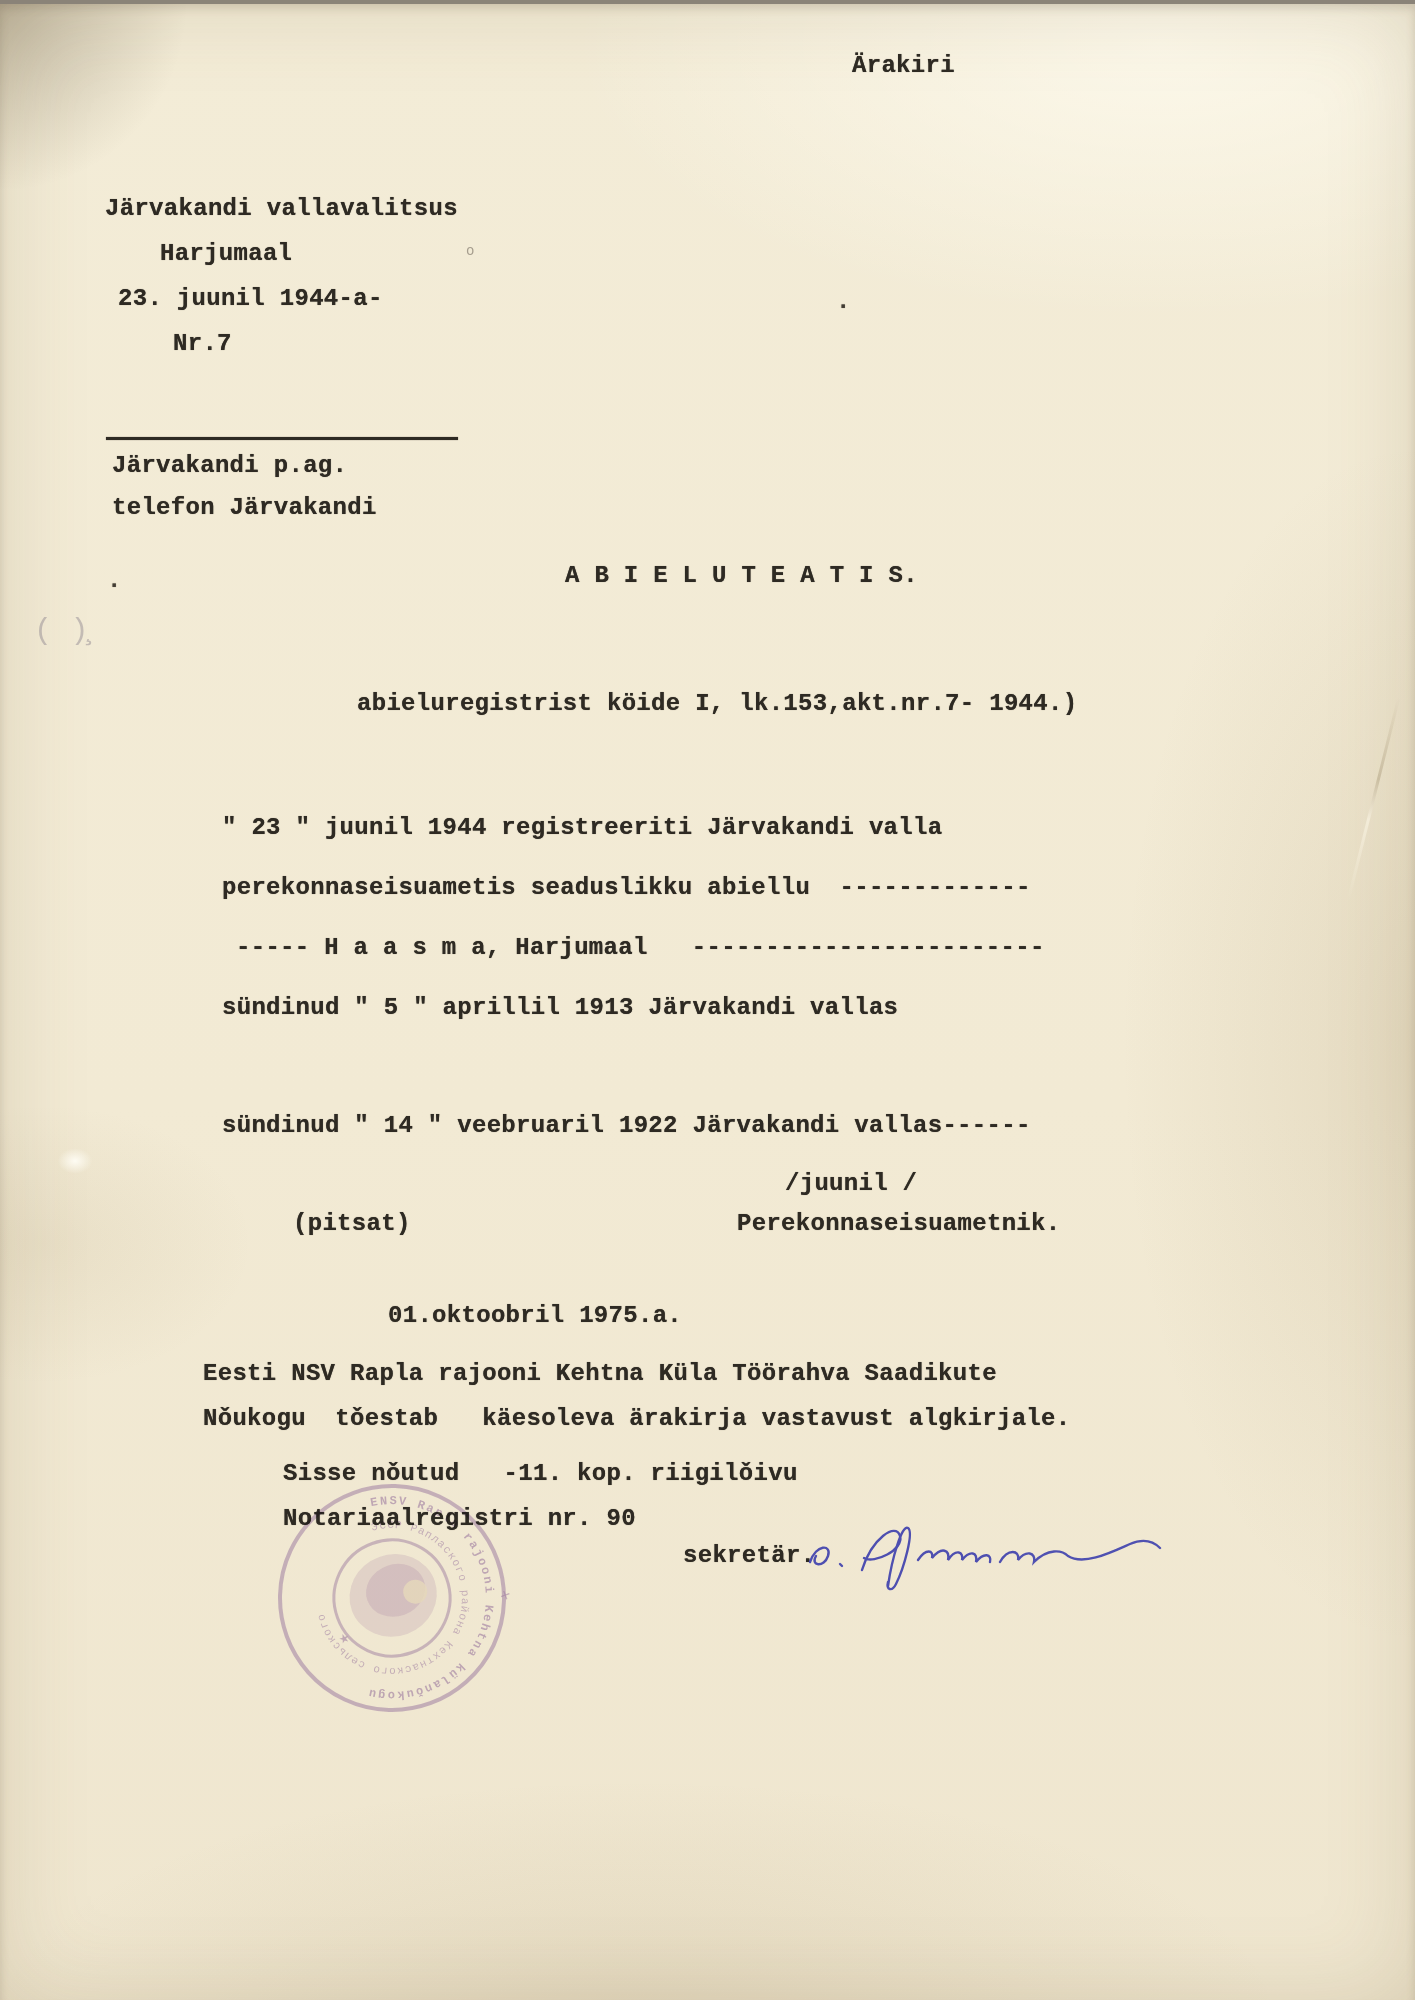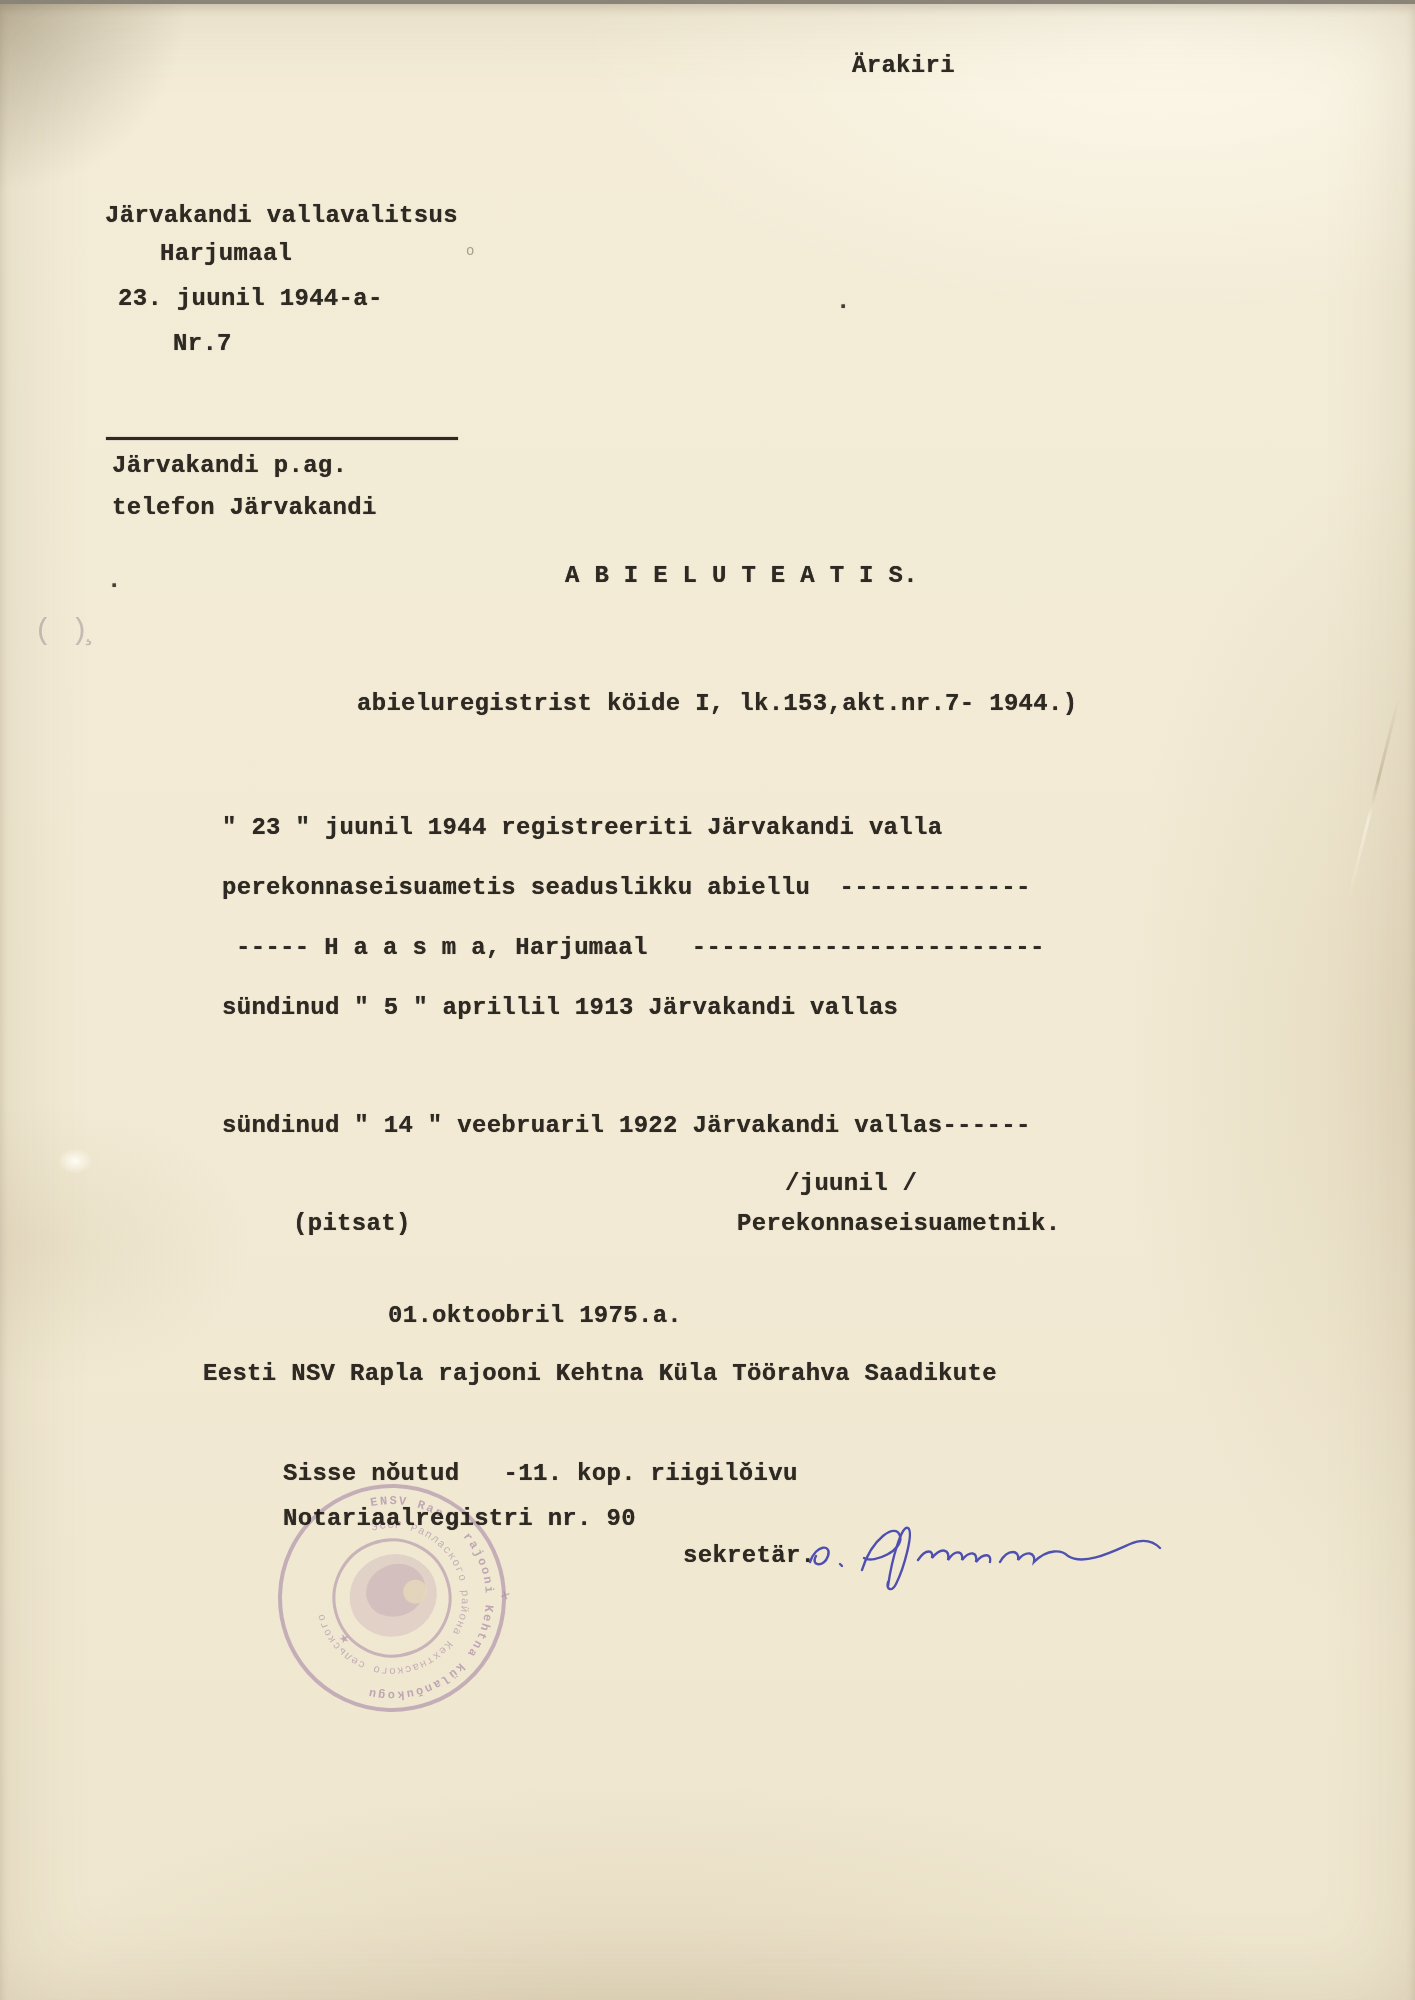--- a/index.html
+++ b/index.html
@@ -46,21 +46,21 @@
   .stamp-svg{position:absolute;mix-blend-mode:multiply;}
   .sig-svg{position:absolute;}
 </style>
 </head>
 <body>
 
 <div class="page">
 
   <div class="tl" style="left:852px;top:50px">Ärakiri</div>
 
-  <div class="tl" style="left:105px;top:200px">Järvakandi vallavalitsus</div>
+  <div class="tl" style="left:105px;top:193px">Järvakandi vallavalitsus</div>
   <div class="tl" style="left:160px;top:238px">Harjumaal</div>
   <div class="tl" style="left:118px;top:283px">23. juunil 1944-a-</div>
   <div class="tl" style="left:173px;top:328px">Nr.7</div>
   <div class="rule" style="left:106px;top:433px;width:352px;height:3px"></div>
   <div class="tl" style="left:112px;top:450px">Järvakandi p.ag.</div>
   <div class="tl" style="left:112px;top:492px">telefon Järvakandi</div>
 
   <div class="tl faint" style="left:34px;top:612px;font-size:30px">( )̧</div>
   <div class="tl faint" style="left:466px;top:240px;font-size:14px;color:rgba(90,80,70,0.5)">o</div>
   <div class="tl" style="left:836px;top:286px;color:rgba(60,54,44,0.7)">.</div>
@@ -77,20 +77,21 @@
   <div class="tl" style="left:236px;top:932px">----- H a a s m a, Harjumaal   ------------------------</div>
   <div class="tl" style="left:222px;top:992px">sündinud " 5 " aprillil 1913 Järvakandi vallas</div>
   <div class="tl" style="left:222px;top:1110px">sündinud " 14 " veebruaril 1922 Järvakandi vallas------</div>
 
   <div class="tl" style="left:785px;top:1168px">/juunil /</div>
   <div class="tl" style="left:293px;top:1208px">(pitsat)</div>
   <div class="tl" style="left:737px;top:1208px">Perekonnaseisuametnik.</div>
 
   <div class="tl" style="left:388px;top:1300px">01.oktoobril 1975.a.</div>
   <div class="tl" style="left:203px;top:1358px">Eesti NSV Rapla rajooni Kehtna Küla Töörahva Saadikute</div>
+  <div class="tl" style="left:203px;top:1403px">Nǒukogu  tǒestab   käesoleva ärakirja vastavust algkirjale.</div>
   <div class="tl" style="left:283px;top:1458px">Sisse nǒutud   -11. kop. riigilǒivu</div>
   <div class="tl" style="left:283px;top:1503px">Notariaalregistri nr. 90</div>
   <div class="tl" style="left:683px;top:1540px">sekretär.</div>
 
   <svg class="stamp-svg" style="left:266px;top:1468px" width="252" height="252" viewBox="0 0 252 252">
     <defs>
       <path id="ringO" d="M126,32 A94,94 0 1,1 125.9,32" fill="none"></path>
       <path id="ringI" d="M126,56 A70,70 0 1,1 125.9,56" fill="none"></path>
     </defs>
     <g transform="rotate(-20 126 126)" opacity="0.72">

